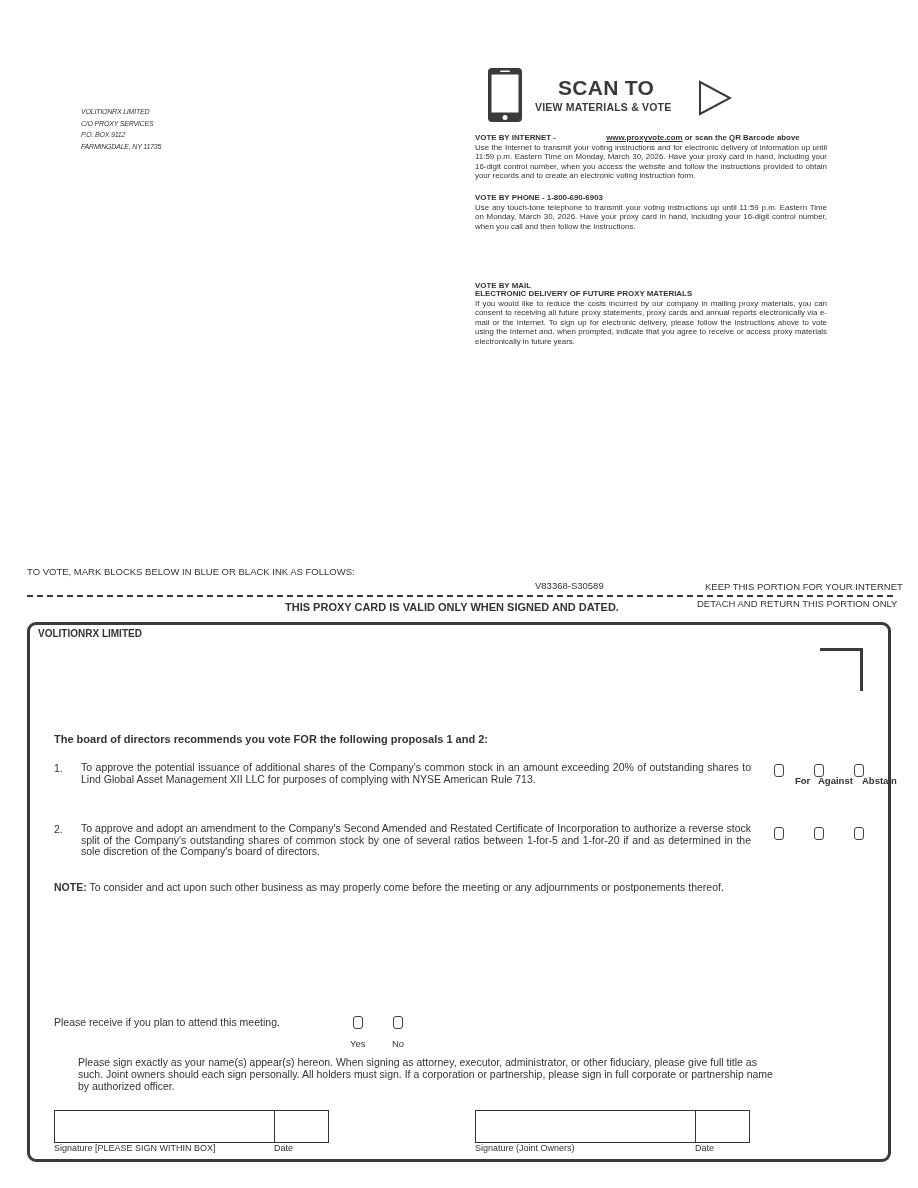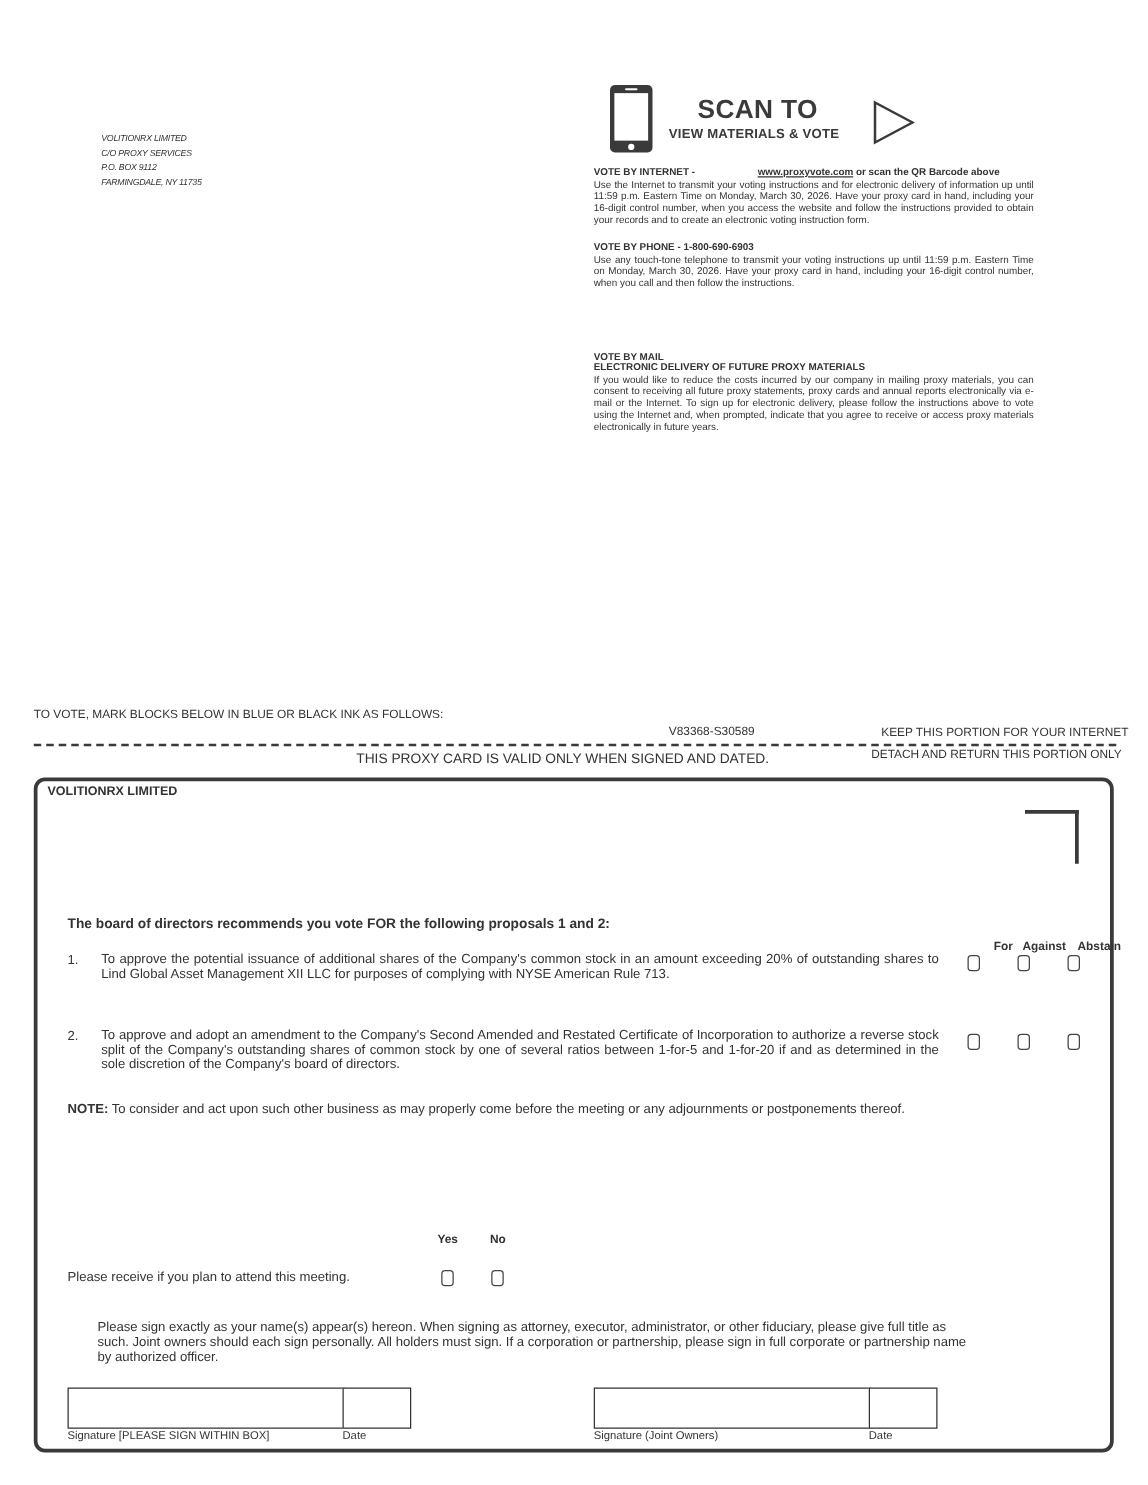--- a/index.html
+++ b/index.html
@@ -19,39 +19,39 @@
   
   .instr { left:475px; width:352px; font-size:7.9px; line-height:9.6px; color:#333; text-align:justify; }
   .instr .hd { font-weight:bold; display:block; color:#333; }
   .instr .lnk { text-decoration:underline;margin-left:48px; }
 
   
   .tovote { left:27px; top:566px; font-size:9.5px; color:#333; }
   .ctrlno { left:535px; top:580px; font-size:9.5px; color:#333; }
   .keep { left:705px; top:581px; font-size:9.5px; color:#333; }
   .detach { left:697px; top:598px; font-size:9.5px; color:#333; }
-  .valid { left:285px; top:601px; font-size:11px; font-weight:normal; color:#333;text-align:right; }
+  .valid { left:285px; top:601px; font-size:11px; font-weight:bold; color:#333;text-align:right; }
   .dash { left:27px; top:595px; width:866px; height:0; border-top:2px dashed #3a3a3a; }
 
   
   .card { left:27px; top:622px; width:858px; height:534px; border:3px solid #3a3a3a; border-radius:9px; }
   .company { left:38px; top:628px; font-size:10px; font-weight:bold; color:#333; }
   .corner { left:820px; top:648px; width:40px; height:40px; border-top:3px solid #3a3a3a; border-right:3px solid #3a3a3a; }
 
   .board { left:54px; top:733px; font-size:11px; font-weight:bold; color:#333; }
-  .colhd { top:752px; font-size:9.5px; font-weight:bold; color:#333;padding-left:24px; }
+  .colhd { top:775px; font-size:9.5px; font-weight:bold; color:#333;padding-left:24px; }
 
   .propnum { left:54px; font-size:10.5px; color:#333; }
   .proptext { left:81px; width:670px; font-size:10.5px; line-height:11.5px; color:#333; text-align:justify; }
   .note { left:54px; top:882px; width:697px; font-size:10.5px; line-height:11.5px; color:#333; }
   .note b { font-weight:bold; }
 
   .chk { width:8px; height:11px; border:1.3px solid #444; border-radius:3px; background:#fff; cursor:pointer; }
 
-  .yn { top:986px; font-size:9.5px; font-weight:bold; color:#333; }
+  .yn { top:1038px; font-size:9.5px; font-weight:normal; color:#333; }
   .attend { left:54px; top:1016px; font-size:10.5px; color:#333; }
 
   .signtxt { left:54px; top:1056px; width:697px; font-size:10.5px; line-height:12px; color:#333;margin-left:24px; }
 
   .sigbox { height:31px; border:1px solid #333; background:#fff; }
   .siglbl { top:1143px; font-size:9px; color:#333; }
 </style>
 </head>
 <body>
 

